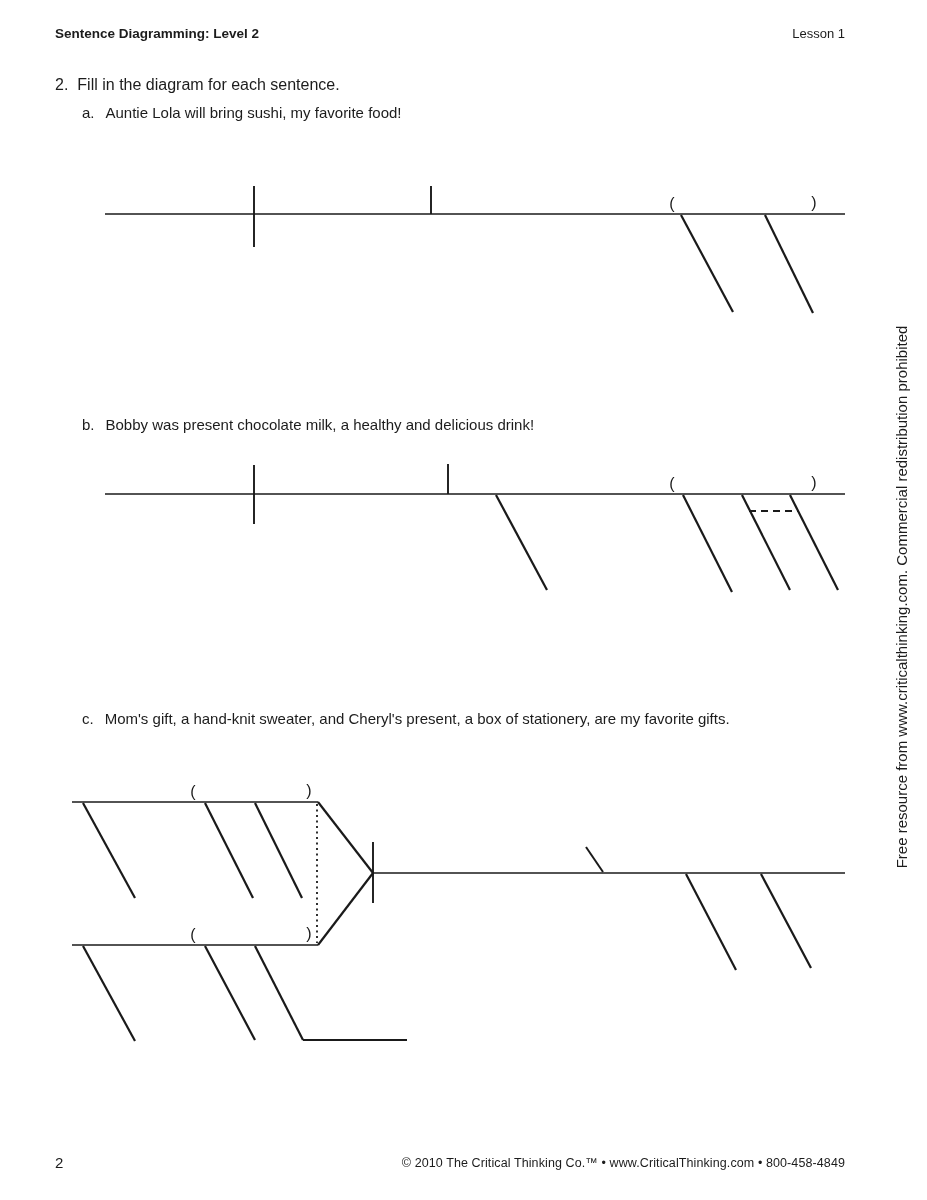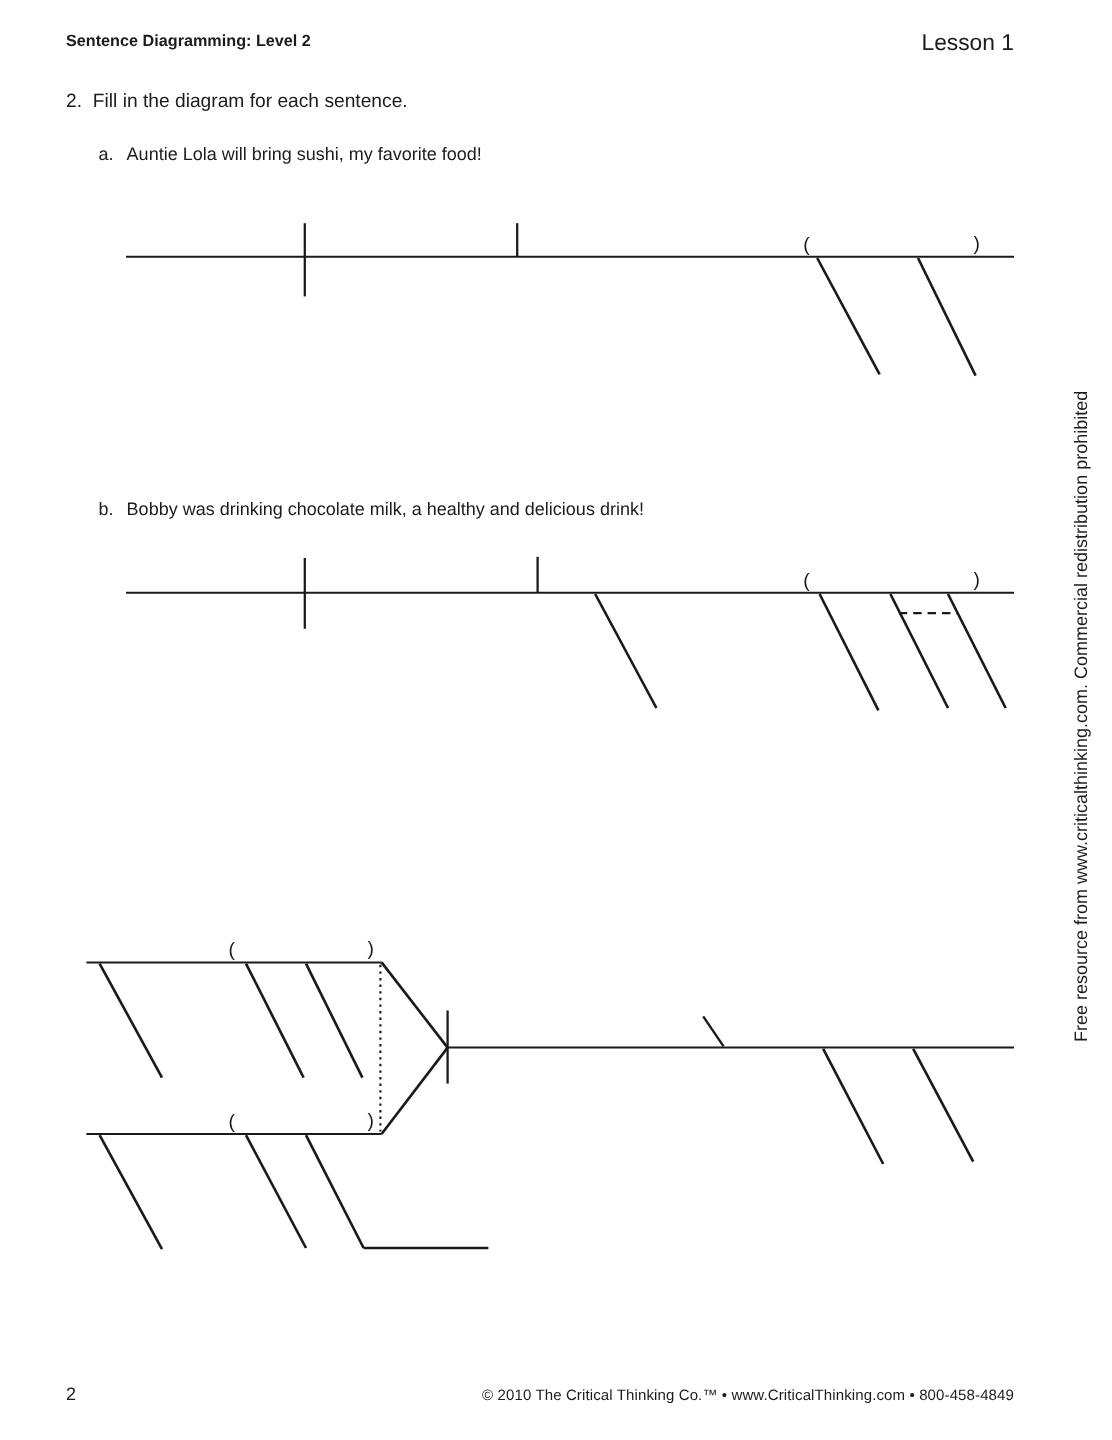--- a/index.html
+++ b/index.html
@@ -11,26 +11,26 @@
     position: relative;
     width: 927px;
     height: 1200px;
     background: #ffffff;
     font-family: "Liberation Sans", sans-serif;
     color: #1c1c1c;
     overflow: hidden;
   }
   .abs { position: absolute; white-space: nowrap; }
   .header-left  { left: 55px;  top: 26px;  font-size: 13.5px; font-weight: bold; }
-  .header-right { right: 82px; top: 26px;  font-size: 19px; }
+  .header-right { right: 82px; top: 26px;  font-size: 13px; }
   .instruction  { left: 55px;  top: 76px;  font-size: 16px; }
   .instruction .num { display: inline-block; margin-right: 9px; }
   .sentence { font-size: 15px; }
   .sentence .s-label { display: inline-block; margin-right: 11px; }
-  .sentence-a { left: 82px; top: 120px; }
+  .sentence-a { left: 82px; top: 104px; }
   .sentence-b { left: 82px; top: 416px; }
   .sentence-c { left: 82px; top: 710px; }
   .footer-page { left: 55px; top: 1154px; font-size: 15px; }
   .footer-copy { right: 82px; top: 1156px; font-size: 12.5px; letter-spacing: 0.1px; }
   .side-note {
     position: absolute;
     left: 901px;
     top: 597px;
     transform: translate(-50%, -50%) rotate(-90deg);
     font-size: 15px;
@@ -101,22 +101,25 @@
 
   <div class="abs instruction">
     <span class="num">2.</span><span>Fill in the diagram for each sentence.</span>
   </div>
 
   <div class="abs sentence sentence-a">
     <span class="s-label">a.</span><span>Auntie Lola will bring sushi, my favorite food!</span>
   </div>
 
   <div class="abs sentence sentence-b">
-    <span class="s-label">b.</span><span>Bobby was drinking chocolate milk, a healthy and delicious drink!</span>
+    <span class="s-label">b.</span><span>Bobby was present chocolate milk, a healthy and delicious drink!</span>
   </div>
 
+  <div class="abs sentence sentence-c">
+    <span class="s-label">c.</span><span>Mom's gift, a hand-knit sweater, and Cheryl's present, a box of stationery, are my favorite gifts.</span>
+  </div>
 
   <div class="abs footer-page">2</div>
   <div class="abs footer-copy">© 2010 The Critical Thinking Co.™ • www.CriticalThinking.com • 800-458-4849</div>
 
   <div class="side-note">Free resource from www.criticalthinking.com. Commercial redistribution prohibited</div>
 
 </div>
 
 </body></html>

